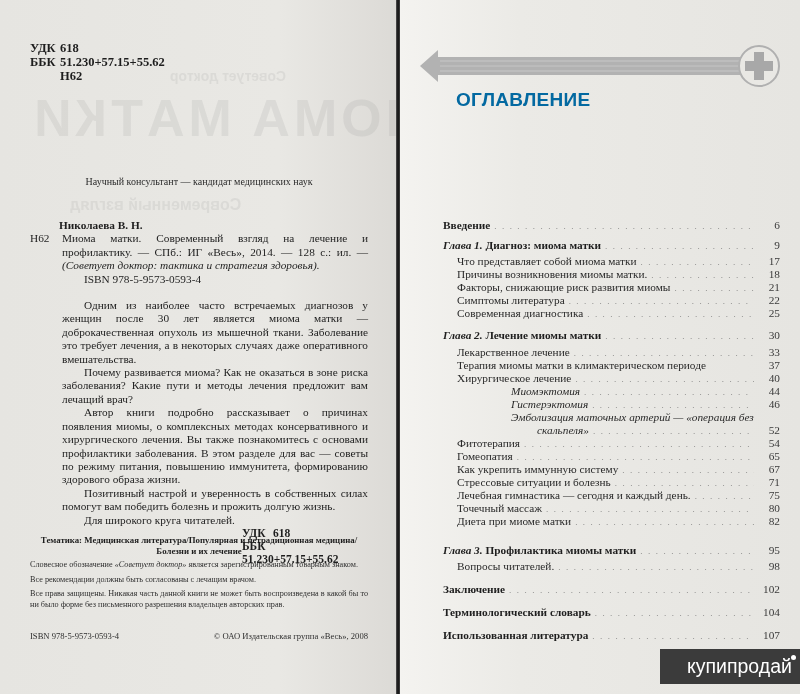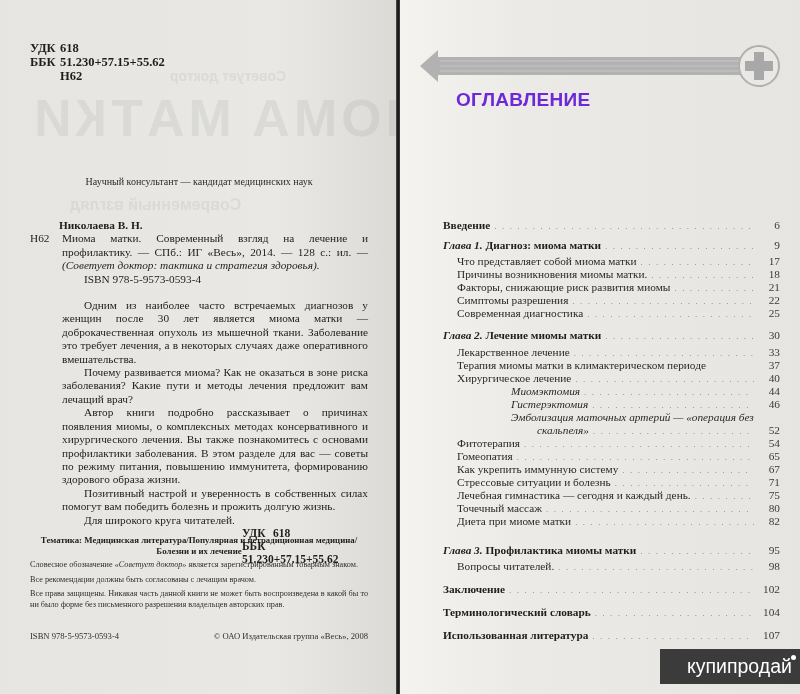--- a/index.html
+++ b/index.html
@@ -39,21 +39,21 @@
   .bib .udk-end .k { display: inline-block; width: 28px; }
 
   .thematic { position: absolute; left: 30px; width: 338px; top: 535px; text-align: center; font-size: 8.8px; font-weight: bold; line-height: 11px; }
   .notices { position: absolute; left: 30px; width: 338px; top: 560px; font-size: 8.2px; line-height: 10.6px; color: #2f2f2f; }
   .notices p { margin-bottom: 4px; text-align: justify; }
   .notices .it { font-style: italic; }
   .footer-left { position: absolute; left: 30px; width: 338px; top: 631px; font-size: 8.6px; display: flex; justify-content: space-between; color: #2f2f2f; }
 
   
   .banner { position: absolute; left: 420px; top: 42px; width: 360px; height: 48px; }
-  .toc-title { position: absolute; left: 456px; top: 89px; font-family: "Liberation Sans", sans-serif; font-weight: bold; font-size: 19px; letter-spacing: 0.3px; color: #6d28d9; }
+  .toc-title { position: absolute; left: 456px; top: 89px; font-family: "Liberation Sans", sans-serif; font-weight: bold; font-size: 19px; letter-spacing: 0.3px; color: #0369a1; }
 
   .toc { position: absolute; left: 443px; top: 219px; width: 337px; font-size: 11.3px; }
   .toc-item { position: absolute; left: 0; right: 0; display: flex; align-items: baseline; height: 13px; line-height: 13px; }
   .toc-item .t { white-space: nowrap; }
   .toc-item .dots { flex: 1; overflow: hidden; white-space: nowrap; color: #777; margin: 0 4px; letter-spacing: 1.6px; font-size: 9px; }
   .toc-item .dots::after { content: ". . . . . . . . . . . . . . . . . . . . . . . . . . . . . . . . . . . . . . . . . . . . . . . . . . . . . . . . . ."; }
   .toc-item .p { width: 22px; text-align: right; color: #3a3a3a; }
   .lvl0 .t { font-weight: bold; }
   .lvl0 .t .ch { font-style: italic; }
   .lvl1 { padding-left: 14px; }
@@ -166,21 +166,21 @@
       <span class="t">Причины возникновения миомы матки.</span>
       <span class="dots"></span>
       <span class="p">18</span>
     </div>
   <div class="toc-item lvl1" style="top:62px">
       <span class="t">Факторы, снижающие риск развития миомы</span>
       <span class="dots"></span>
       <span class="p">21</span>
     </div>
   <div class="toc-item lvl1" style="top:75px">
-      <span class="t">Симптомы разрешения</span>
+      <span class="t">Симптомы литература</span>
       <span class="dots"></span>
       <span class="p">22</span>
     </div>
   <div class="toc-item lvl1" style="top:88px">
       <span class="t">Современная диагностика</span>
       <span class="dots"></span>
       <span class="p">25</span>
     </div>
 
   <div class="toc-item lvl0" style="top:110px">

